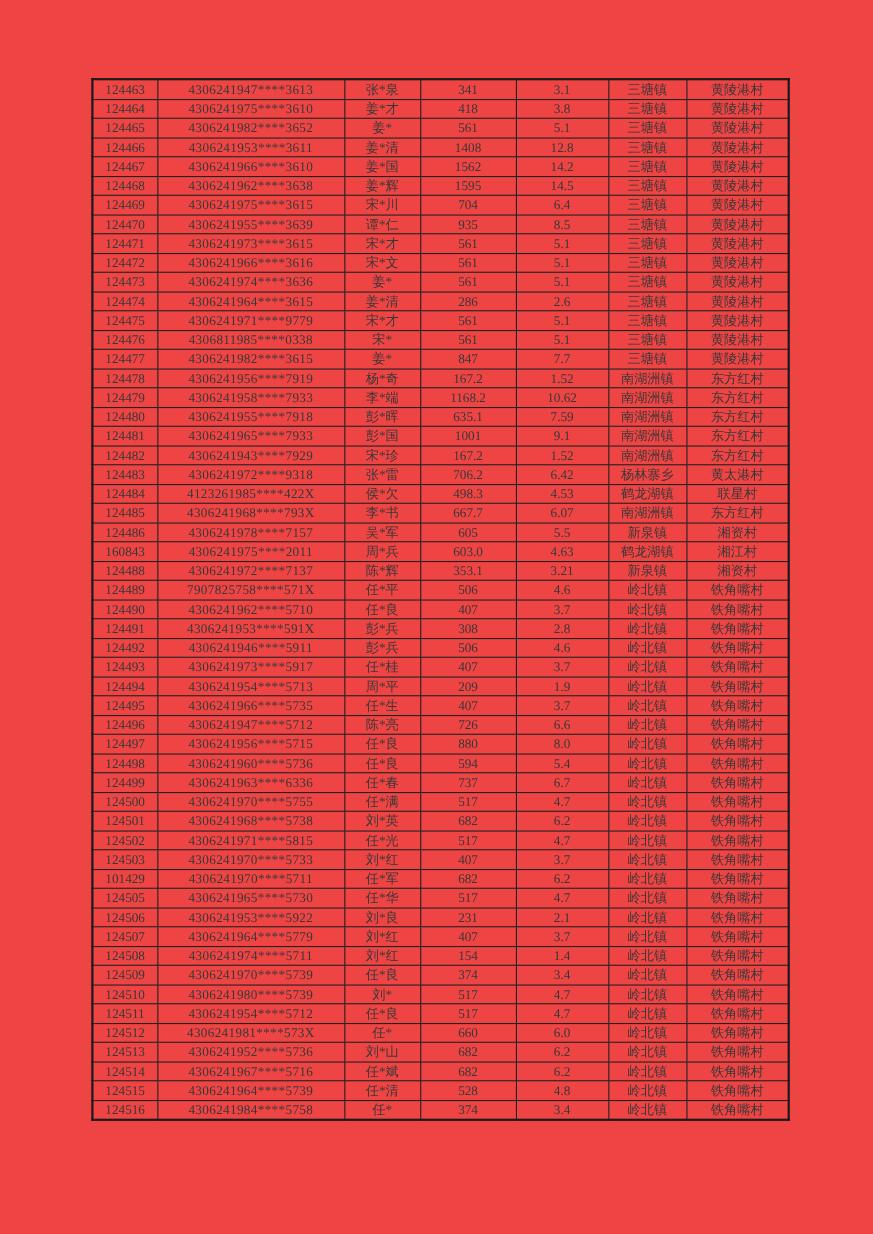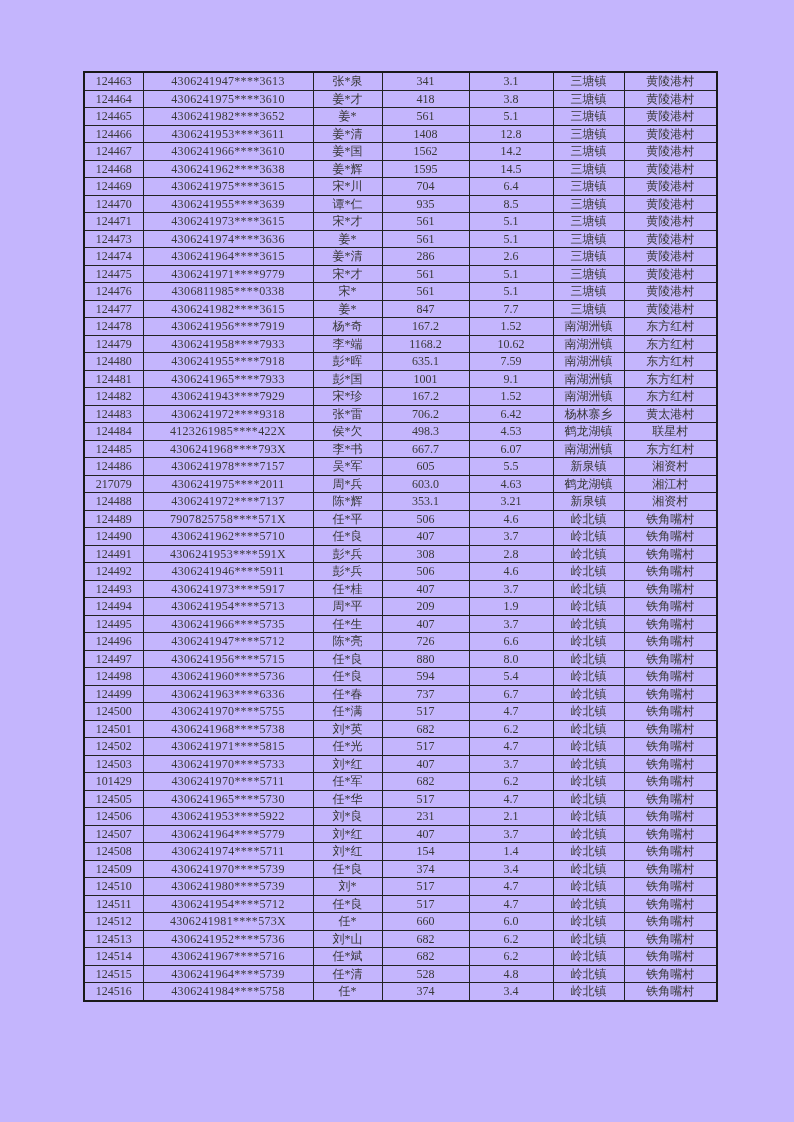--- a/index.html
+++ b/index.html
@@ -12,21 +12,21 @@
     height: 1122px;
     position: relative;
     font-family: "Liberation Serif", "DejaVu Serif", serif;
     overflow: hidden;
   }
   .page {
     position: absolute;
     left: 0; top: 0;
     width: 794px;
     height: 1122px;
-    background: #c4b5fd;
+    background: #ef4444;
   }
   table.records {
     position: absolute;
     left: 83px;
     top: 71px;
     width: 633px;
     border-collapse: collapse;
     table-layout: fixed;
     border: 2px solid #1a1a1a;
   }
@@ -136,20 +136,29 @@
         <tr>
           <td>124471</td>
           <td class="col-id">4306241973****3615</td>
           <td>宋*才</td>
           <td>561</td>
           <td>5.1</td>
           <td>三塘镇</td>
           <td>黄陵港村</td>
         </tr>
         <tr>
+          <td>124472</td>
+          <td class="col-id">4306241966****3616</td>
+          <td>宋*文</td>
+          <td>561</td>
+          <td>5.1</td>
+          <td>三塘镇</td>
+          <td>黄陵港村</td>
+        </tr>
+        <tr>
           <td>124473</td>
           <td class="col-id">4306241974****3636</td>
           <td>姜*</td>
           <td>561</td>
           <td>5.1</td>
           <td>三塘镇</td>
           <td>黄陵港村</td>
         </tr>
         <tr>
           <td>124474</td>
@@ -262,21 +271,21 @@
         <tr>
           <td>124486</td>
           <td class="col-id">4306241978****7157</td>
           <td>吴*军</td>
           <td>605</td>
           <td>5.5</td>
           <td>新泉镇</td>
           <td>湘资村</td>
         </tr>
         <tr>
-          <td>217079</td>
+          <td>160843</td>
           <td class="col-id">4306241975****2011</td>
           <td>周*兵</td>
           <td>603.0</td>
           <td>4.63</td>
           <td>鹤龙湖镇</td>
           <td>湘江村</td>
         </tr>
         <tr>
           <td>124488</td>
           <td class="col-id">4306241972****7137</td>

